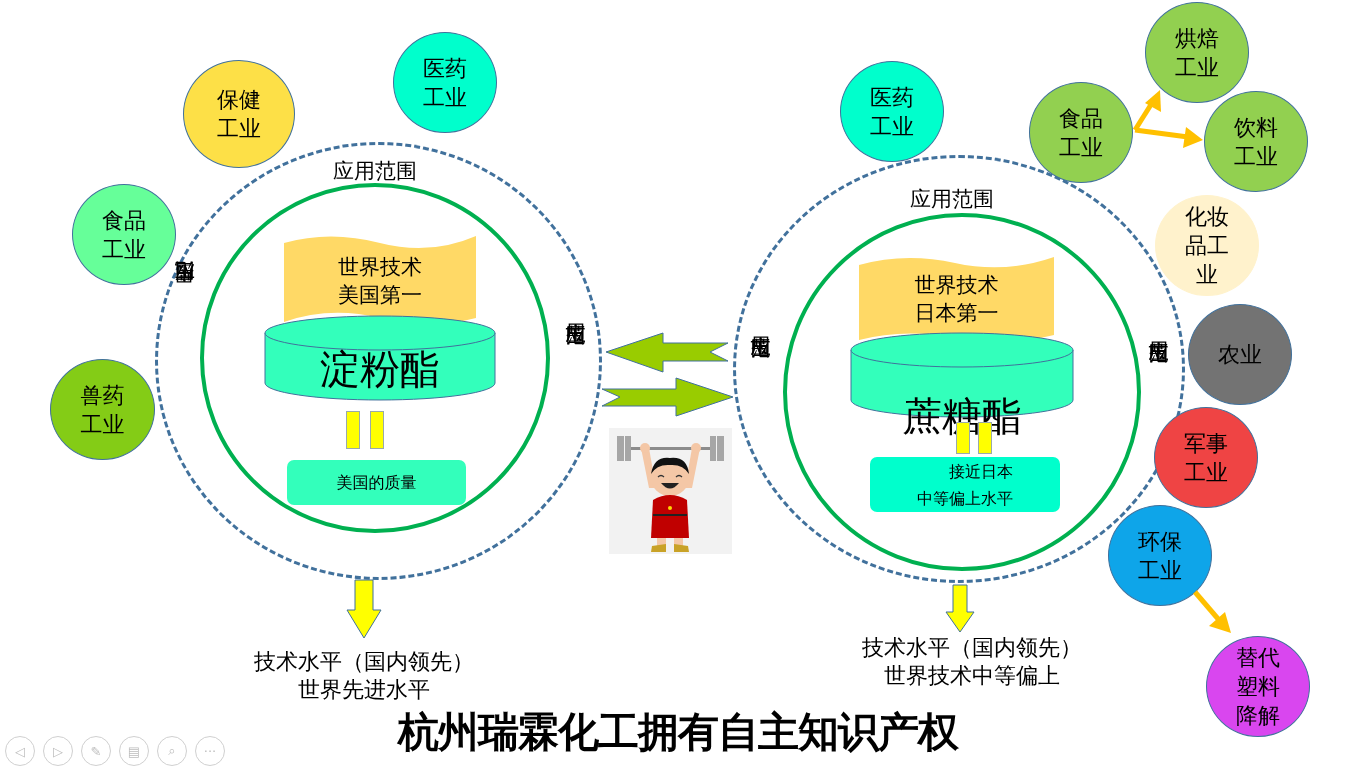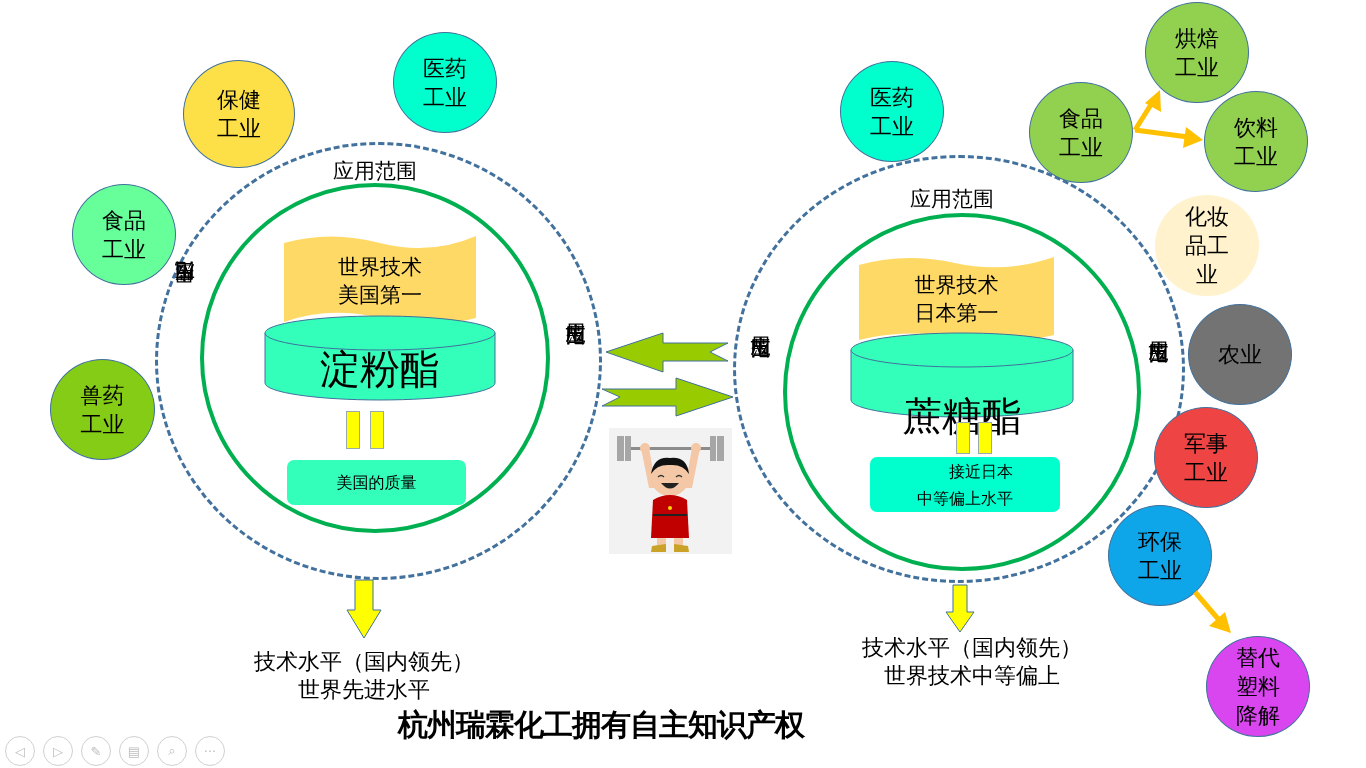--- a/index.html
+++ b/index.html
@@ -15,21 +15,21 @@
   .label-h { position:absolute; font-size:21px; white-space:nowrap; }
   .label-v { position:absolute; font-size:20px; writing-mode:vertical-rl; white-space:nowrap; letter-spacing:1px; }
   .banner { position:absolute; display:flex; align-items:center; justify-content:center;
             text-align:center; font-size:21px; line-height:28px; white-space:pre-line; }
   .cyl-label { position:absolute; font-size:40px; text-align:center; white-space:nowrap; }
   .result-box { position:absolute; background:#33ffbb; display:flex; align-items:center;
                 justify-content:center; text-align:right; font-size:16px; line-height:27px; white-space:pre-line;border-radius:7px; }
   .eq-bar { position:absolute; background:#ffff00; border:1px solid #9aa; box-sizing:border-box; }
   .caption { position:absolute; text-align:center; font-size:22px; line-height:28px; white-space:pre-line; }
   .title { position:absolute; font-family:Liberation Mono, monospace; font-weight:bold;
-           font-size:30px; white-space:nowrap; letter-spacing:-1px; }
+           font-size:41px; white-space:nowrap; letter-spacing:-1px; }
   .nav-btn { position:absolute; width:30px; height:30px; border-radius:50%; border:1px solid #d0d0d0;
              box-sizing:border-box; display:flex; align-items:center; justify-content:center;
              color:#bdbdbd; font-size:13px; font-family:"DejaVu Sans",sans-serif; background:#fff; }
   svg.overlay { position:absolute; left:0; top:0; }
 </style>
 </head>
 <body>
 
 <div class="dash" style="left:155px; top:142px; width:447px; height:438px;"></div>
 <div class="ring" style="left:200px; top:183px; width:350px; height:350px;"></div>

